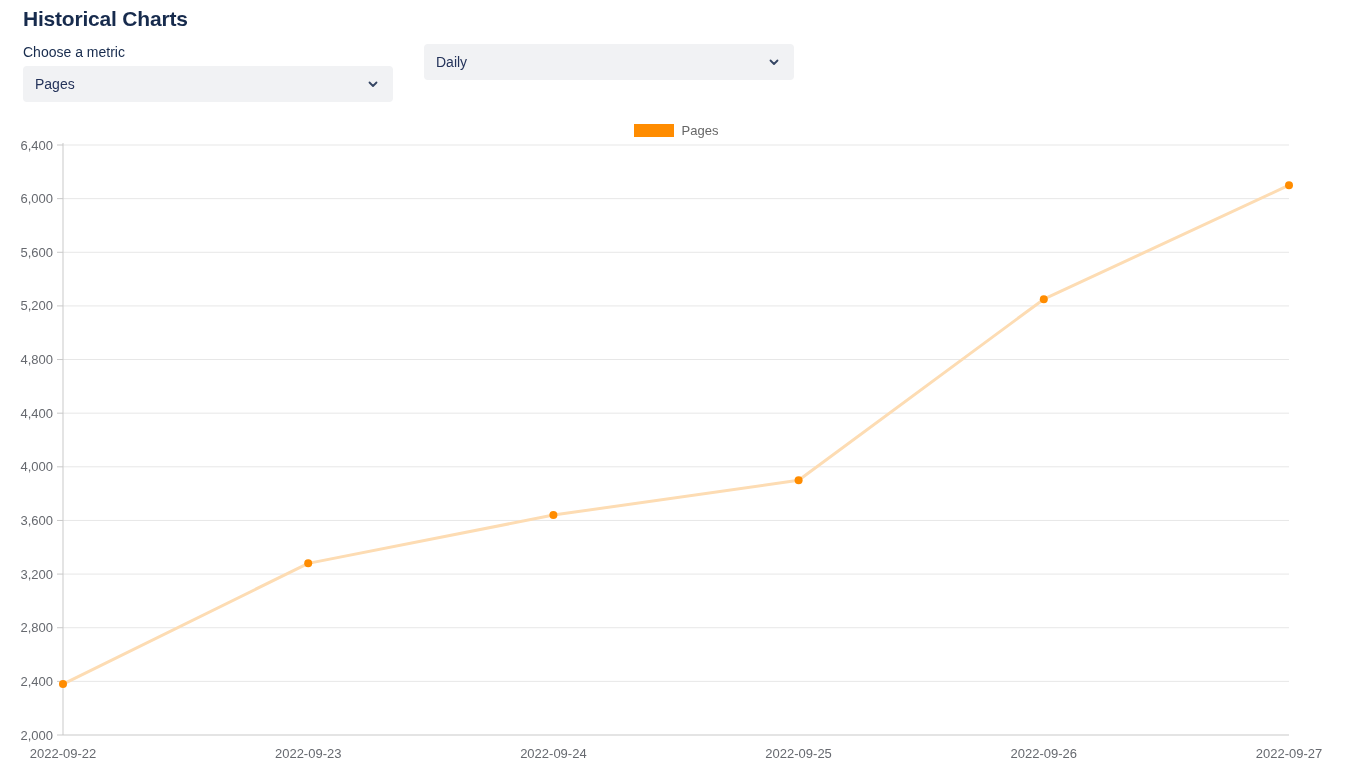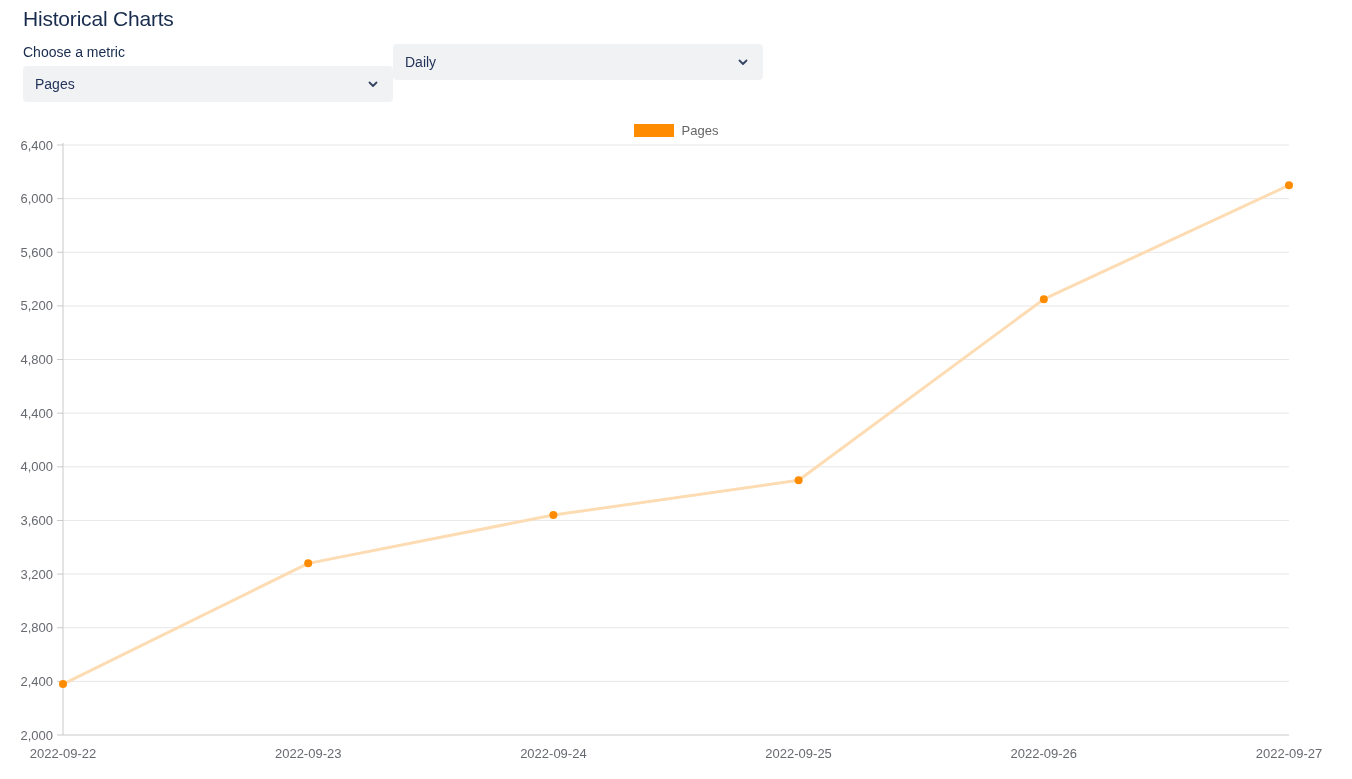--- a/index.html
+++ b/index.html
@@ -8,26 +8,27 @@
     width: 1352px; height: 779px;
     background: #ffffff;
     font-family: "Liberation Sans", sans-serif;
     overflow: hidden;
   }
   .page { padding-top: 6px; }
   h1.page-title {
     margin: 0 0 0 23px;
     font-size: 21px;
     line-height: 26px;
-    font-weight: 400;
+    font-weight: 700;
     color: #172b4d;
     letter-spacing: -0.2px;
   }
   .controls {
     display: flex;
+    gap: 31px;
     margin: 12px 0 0 23px;
   }
   .control { width: 370px; }
   .control-label {
     font-size: 14px;
     color: #172b4d;
     margin-bottom: 6px;
   }
   .select {
     height: 36px;

